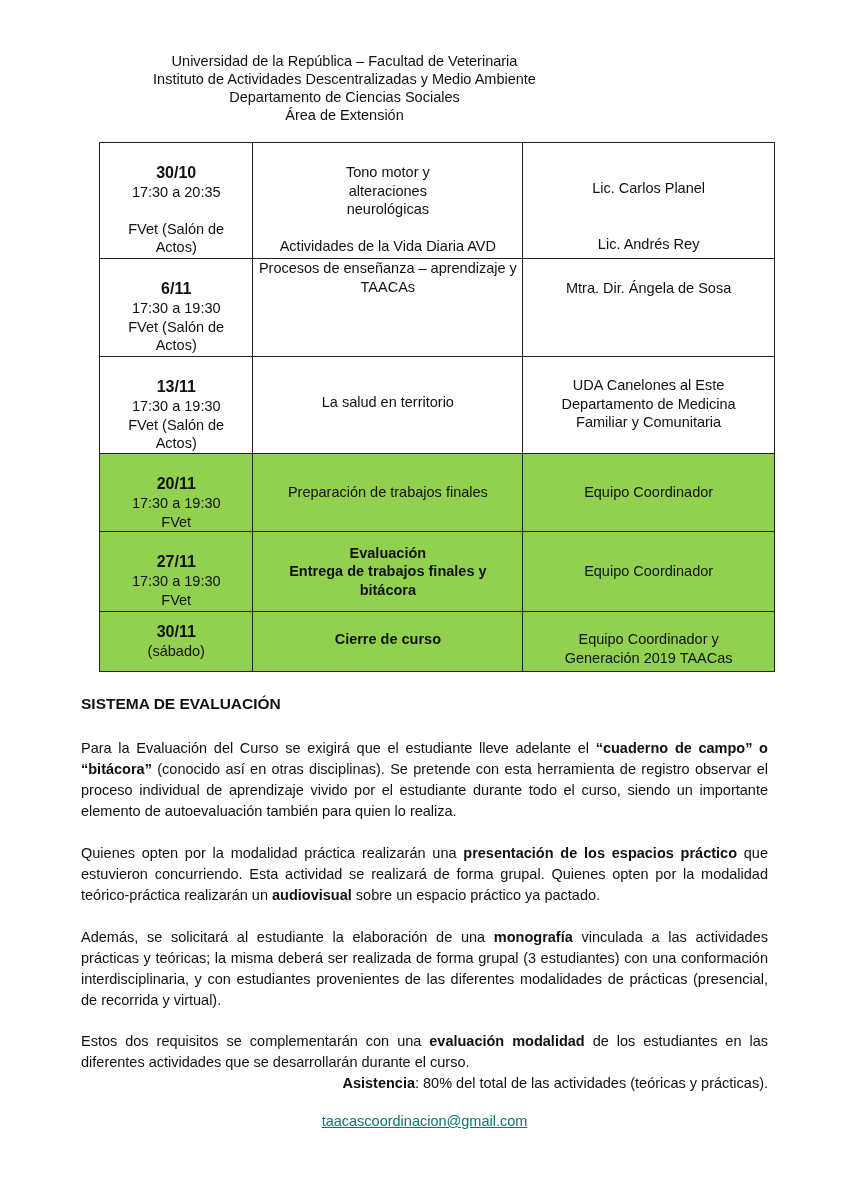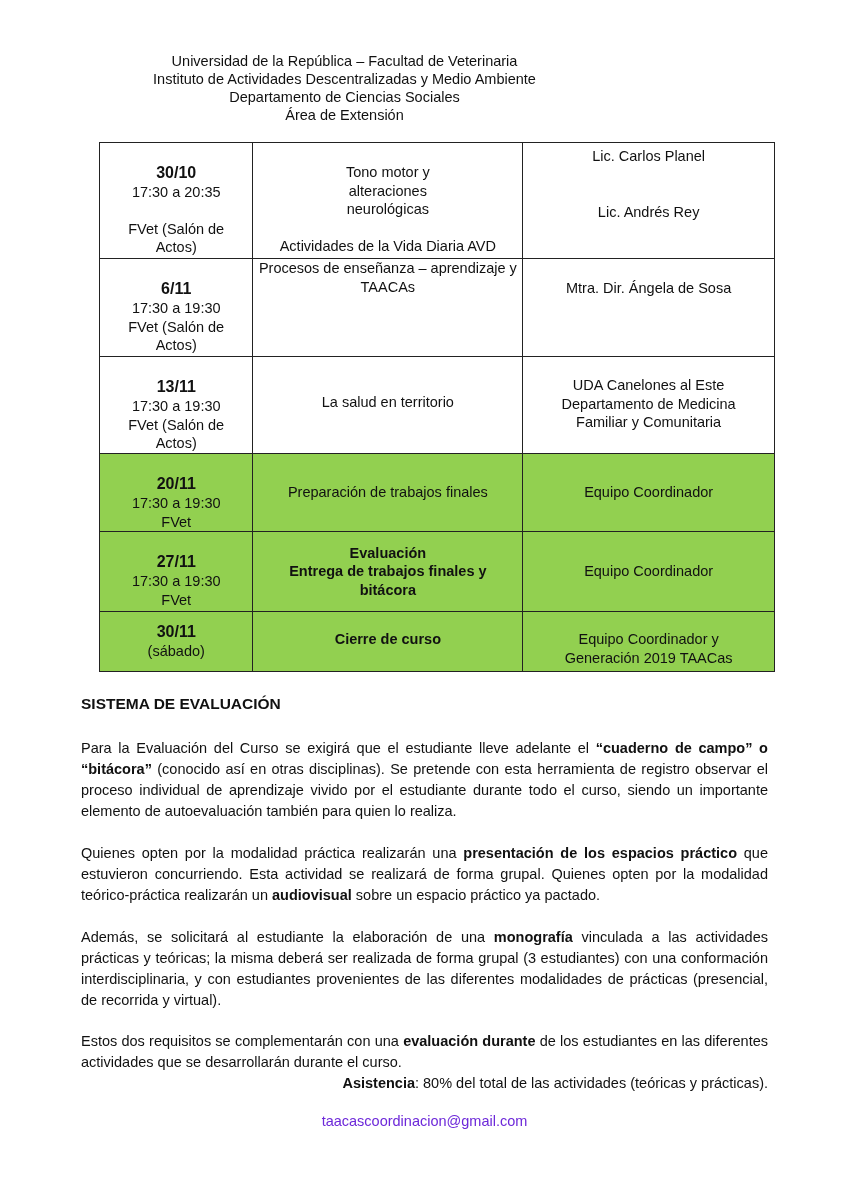--- a/index.html
+++ b/index.html
@@ -12,21 +12,21 @@
   table.sched td.c2 { width: 268px; }
   table.sched td.c3 { width: 250px; }
   tr.green td { background: #92d050; }
   .date { font-weight: bold; font-size: 16px; line-height: 20px; }
   .bold { font-weight: bold; }
   .vm { vertical-align: middle !important; }
   .sec-title { position: absolute; top: 695px; left: 81px; font-weight: bold; font-size: 15.5px; }
   .para { position: absolute; left: 81px; width: 687px; font-size: 14.5px; line-height: 21px; text-align: justify; }
   .para b { font-weight: bold; }
   .email { position: absolute; top: 1113px; left: 0; width: 849px; text-align: center; font-size: 14.5px; }
-  .email a { color: #6d28d9; }
+  .email a { color: #0f766e; text-decoration: underline; }
 </style>
 </head>
 <body>
 
 <div class="header">
   <div>Universidad de la República – Facultad de Veterinaria</div>
   <div>Instituto de Actividades Descentralizadas y Medio Ambiente</div>
   <div>Departamento de Ciencias Sociales</div>
   <div>Área de Extensión</div>
 </div>
@@ -39,21 +39,21 @@
       <div class="date">30/10</div>
       <div>17:30 a 20:35</div>
       <div style="height:18px"></div>
       <div style="padding:0 18px;">FVet (Salón de Actos)</div>
     </td>
     <td class="c2" style="padding-top:20px;">
       <div style="padding:0 60px;">Tono motor y alteraciones neurológicas</div>
       <div style="height:18px"></div>
       <div>Actividades de la Vida Diaria AVD</div>
     </td>
-    <td class="c3" style="padding-top:4px;">
+    <td class="c3" style="padding-top:36px;">
       <div>Lic. Carlos Planel</div>
       <div style="height:37px"></div>
       <div>Lic. Andrés Rey</div>
     </td>
   </tr>
 
   <tr style="height:98px;">
     <td class="c1" style="padding-top:20px;">
       <div class="date">6/11</div>
       <div>17:30 a 19:30</div>
@@ -133,21 +133,21 @@
 
 <div class="para" style="top:843px;">
   <span>Quienes opten por la modalidad práctica realizarán una </span><b>presentación de los espacios práctico</b><span> que estuvieron concurriendo. Esta actividad se realizará de forma grupal. Quienes opten por la modalidad teórico-práctica realizarán un </span><b>audiovisual</b><span> sobre un espacio práctico ya pactado.</span>
 </div>
 
 <div class="para" style="top:927px;">
   <span>Además, se solicitará al estudiante la elaboración de una </span><b>monografía</b><span> vinculada a las actividades prácticas y teóricas; la misma deberá ser realizada de forma grupal (3 estudiantes) con una conformación interdisciplinaria, y con estudiantes provenientes de las diferentes modalidades de prácticas (presencial, de recorrida y virtual).</span>
 </div>
 
 <div class="para" style="top:1031px;">
-  <span>Estos dos requisitos se complementarán con una </span><b>evaluación durante</b><span> de los estudiantes en las diferentes actividades que se desarrollarán durante el curso.</span>
+  <span>Estos dos requisitos se complementarán con una </span><b>evaluación modalidad</b><span> de los estudiantes en las diferentes actividades que se desarrollarán durante el curso.</span>
   <div style="text-align:right;">
     <b>Asistencia</b><span>: 80% del total de las actividades (teóricas y prácticas).</span>
   </div>
 </div>
 
 <div class="email">
   <a>taacascoordinacion@gmail.com</a>
 </div>
 
 </body></html>

